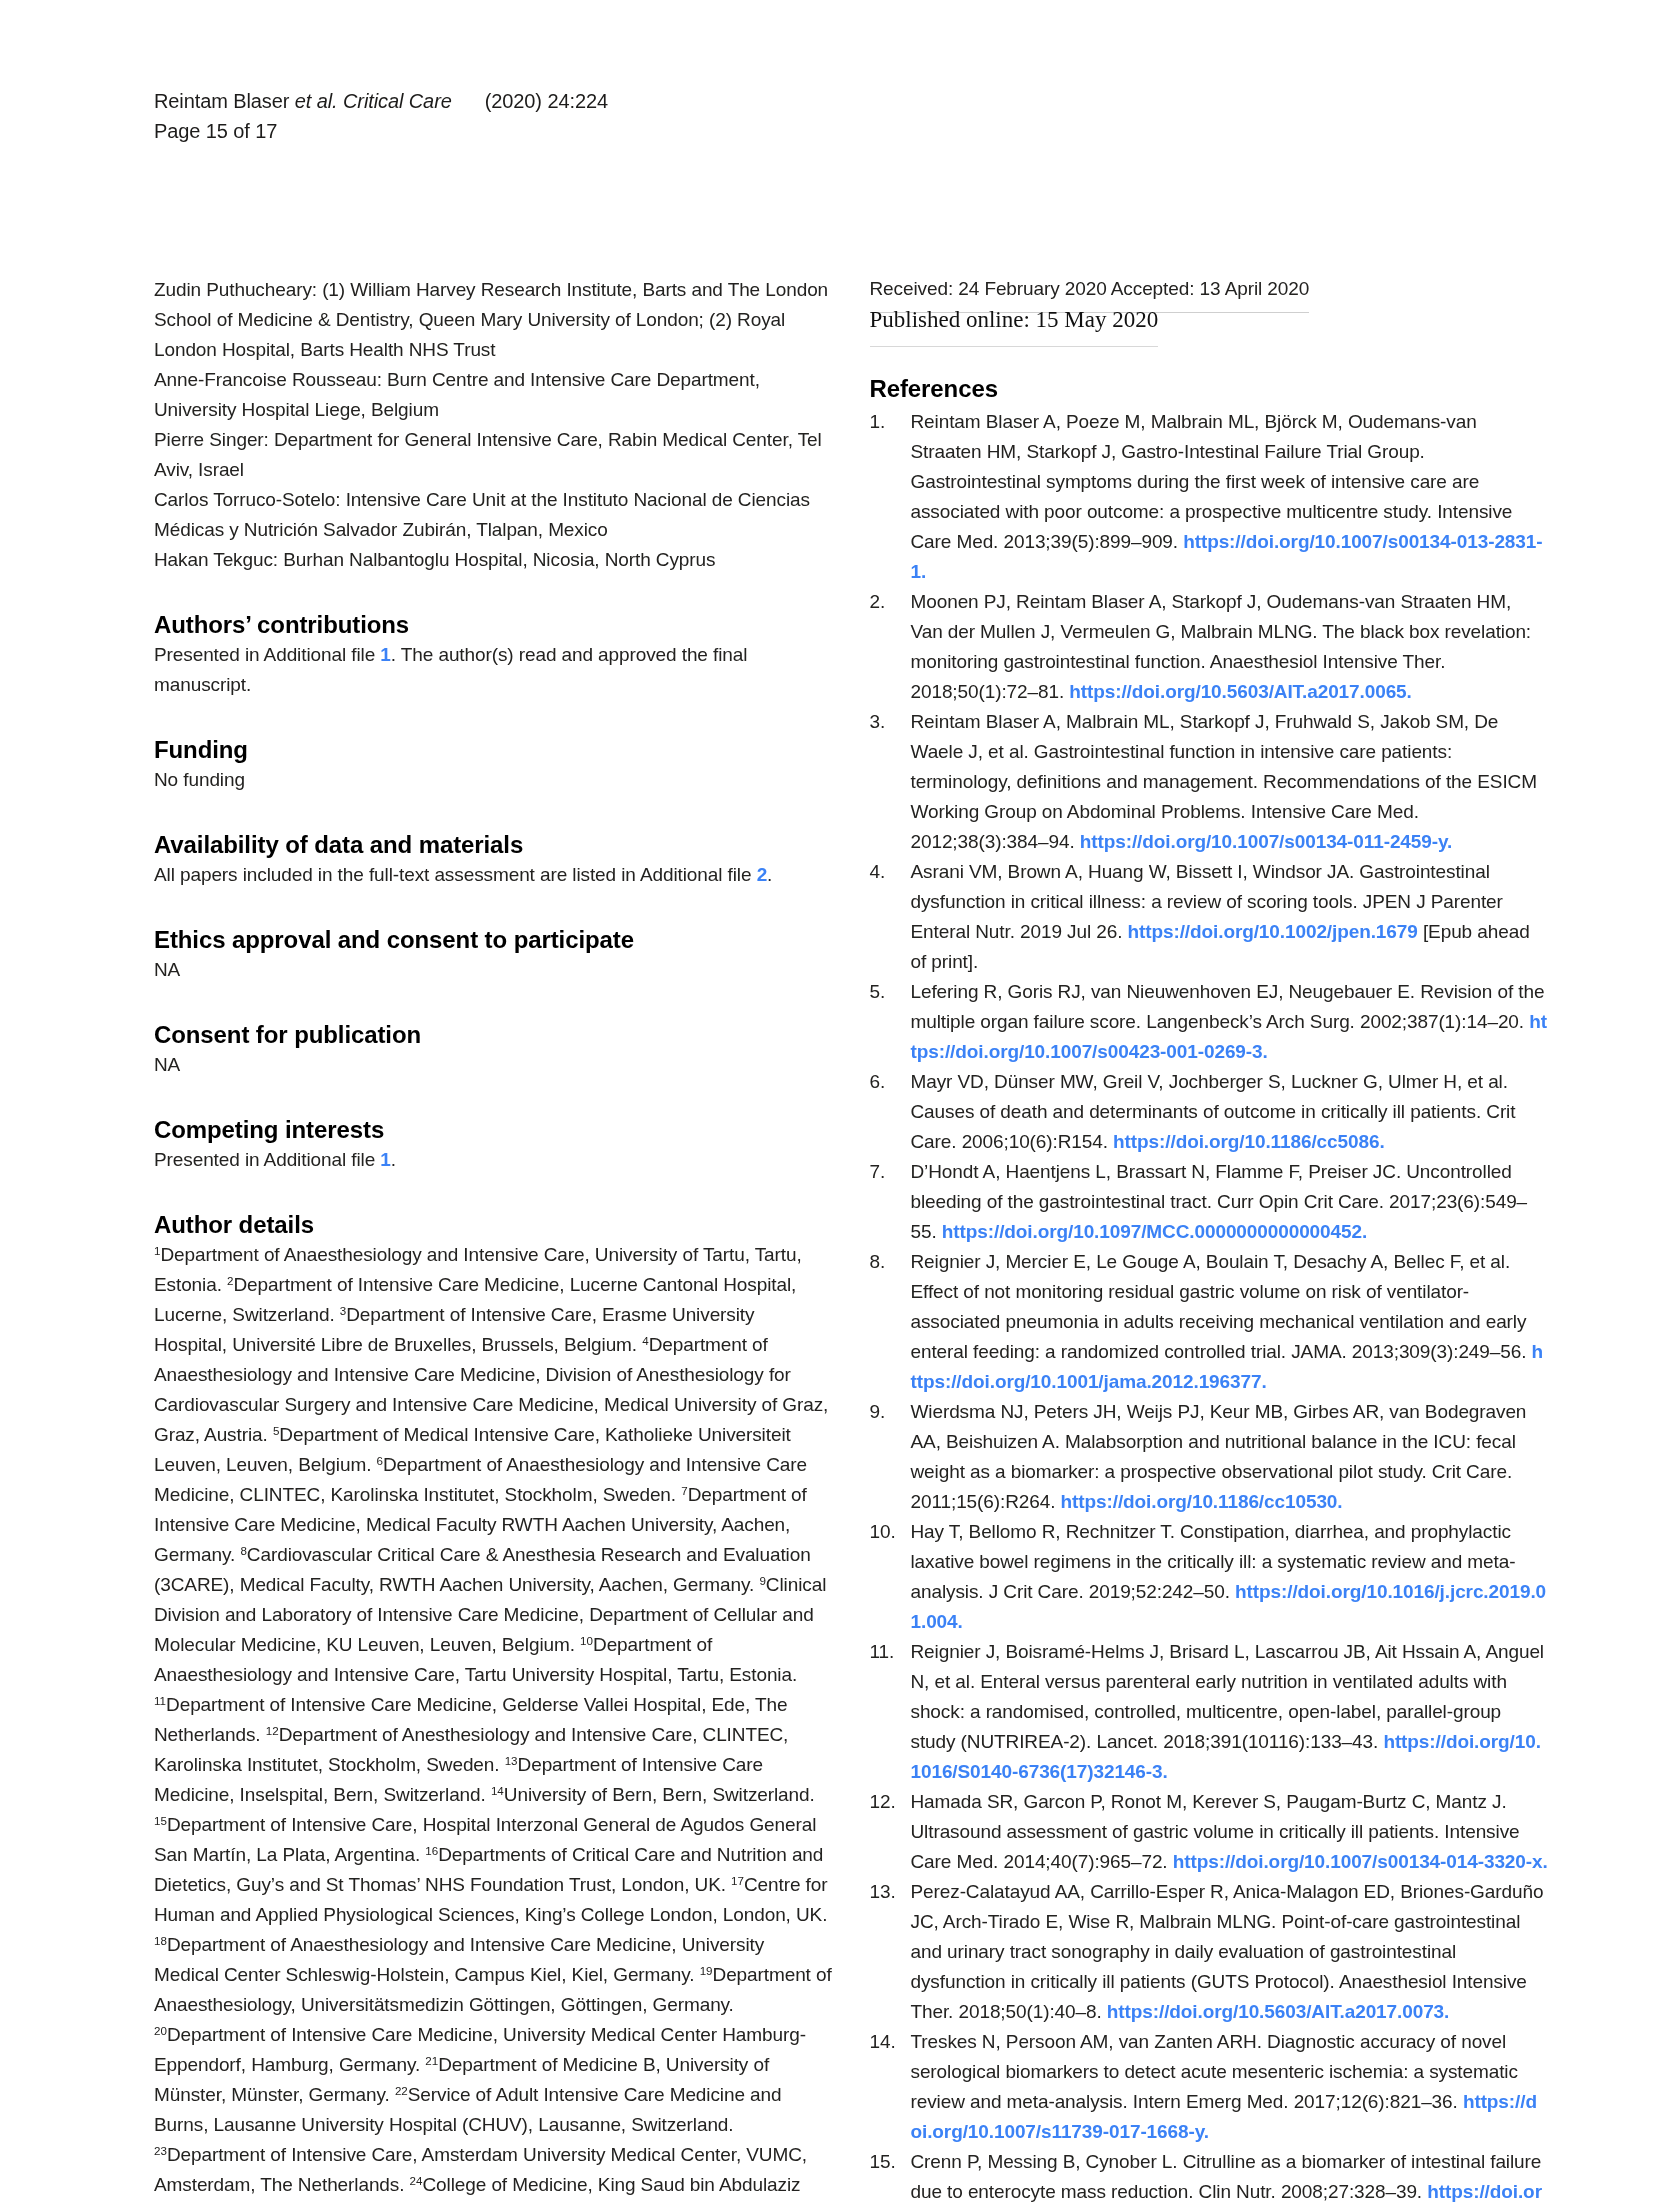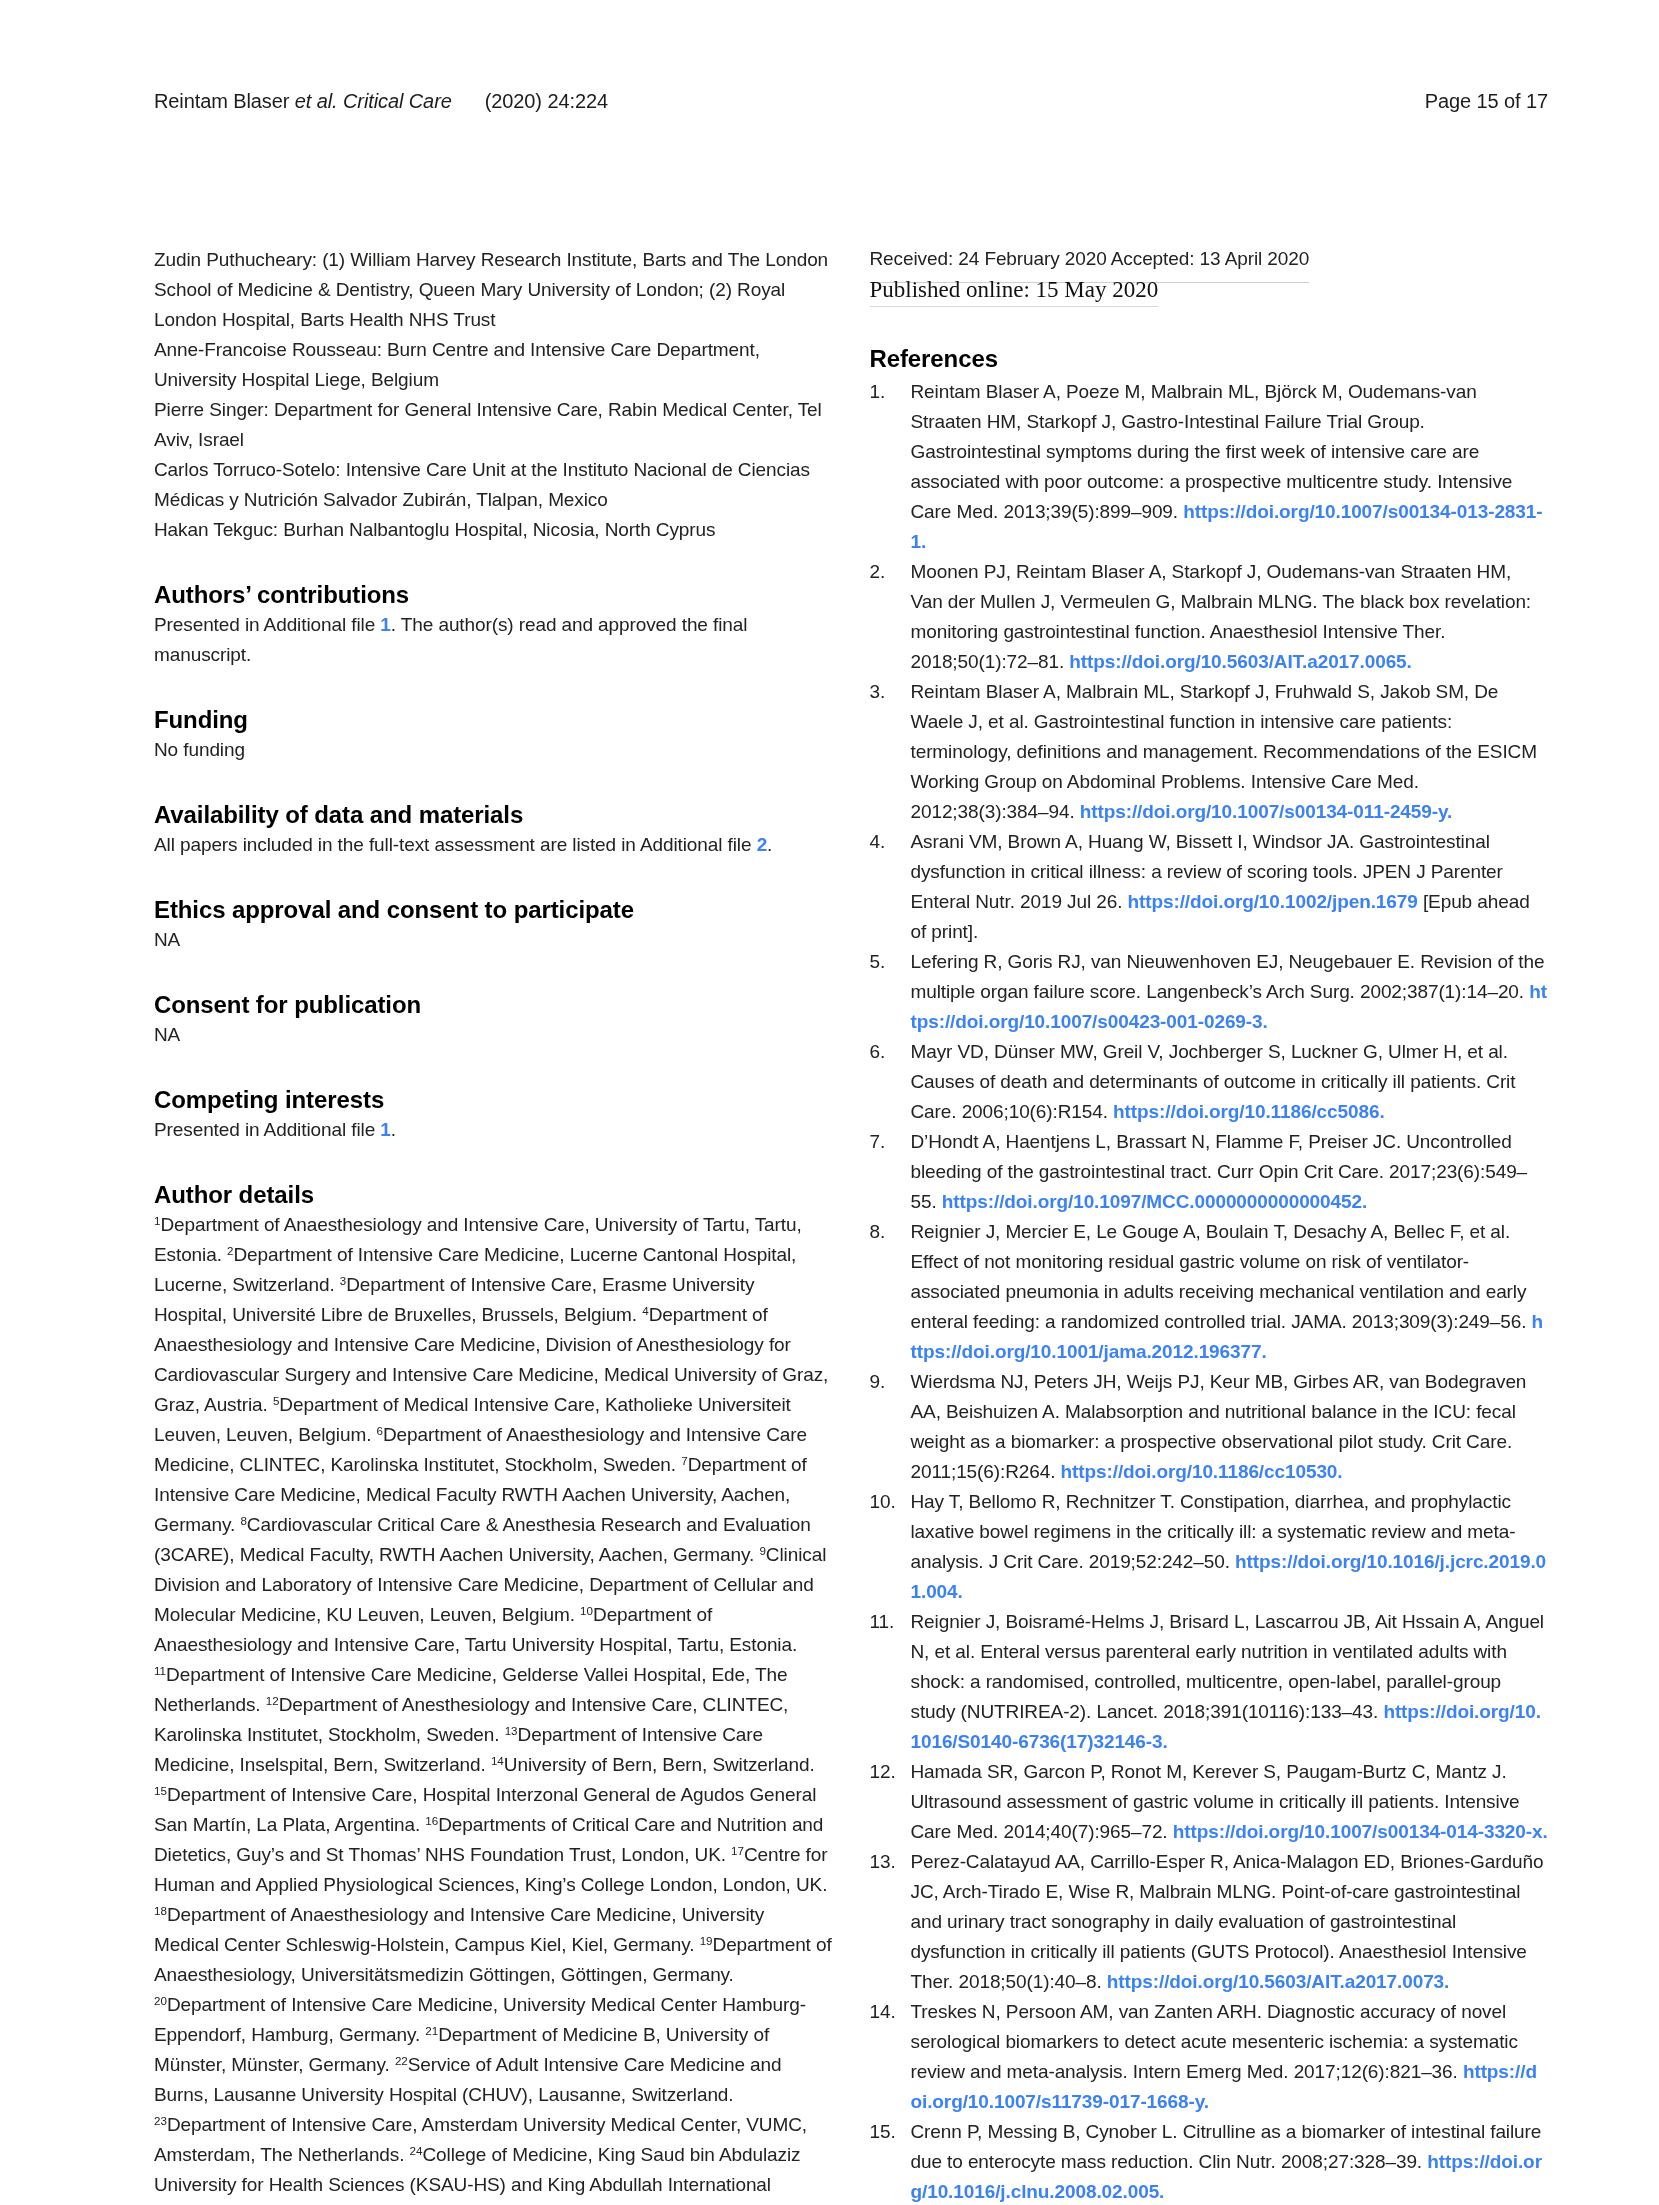--- a/index.html
+++ b/index.html
@@ -17,20 +17,21 @@
     line-height:30px;
     letter-spacing:-0.1px;
   }
   header.running{
     display:flex;
     justify-content:space-between;
     align-items:baseline;
     font-size:20px;
     margin-bottom:129px;
     color:#1d1c1b;
+    flex-direction:column;
   }
   header.running .vol{margin-left:33px;font-style:normal;}
   .cols{
     display:grid;
     grid-template-columns:1fr 1fr;
     column-gap:37px;
   }
   p{margin:0;}
   h3{
     margin:0;
@@ -65,21 +66,21 @@
   }
   .meta-published{
     font-family:"Liberation Serif", serif;
     font-size:23px;
     line-height:33px;
     letter-spacing:0;
     color:#111;
   }
   .meta-published .hairline{
     border-bottom:0.8px solid #d8d8d8;
-    padding-bottom:4px;
+    padding-bottom:14px;
   }
   .refs-heading{margin-top:38px;margin-bottom:3.3px;}
   ol.refs{
     list-style:none;
     margin:0;
     padding:0;
   }
   ol.refs li{
     position:relative;
     padding-left:41px;

